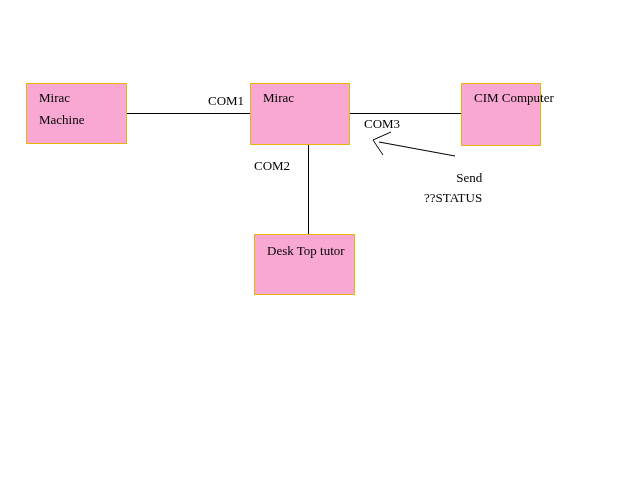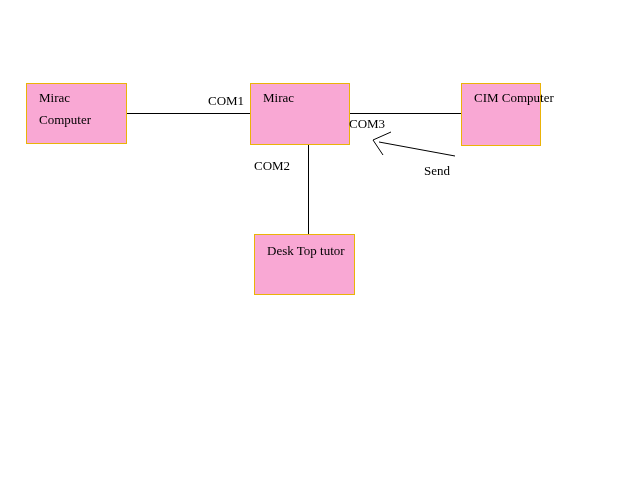--- a/index.html
+++ b/index.html
@@ -47,46 +47,46 @@
   #connector-com3 { left: 350px; top: 113px; width: 111px; }
   #connector-com2 { left: 308px; top: 145px; height: 89px; }
 
   .port-label {
     position: absolute;
     white-space: nowrap;
     line-height: 1;
   }
   #label-com1 { left: 208px; top: 94px; }
   #label-com2 { left: 254px; top: 159px; }
-  #label-com3 { left: 349px; top: 117px; }
+  #label-com3 { left: 364px; top: 117px; }
 
   #annotation {
     position: absolute;
     left: 424px;
-    top: 161px;
+    top: 168px;
     line-height: 19.5px;
     white-space: nowrap;
     text-align: right;
   }
   #arrow {
     position: absolute;
     left: 368px;
     top: 126px;
     width: 92px;
     height: 34px;
   }
 </style>
 </head>
 <body>
 
 <div id="canvas">
 
   <div class="node" id="node-mirac-machine">
     <div class="nline">Mirac</div>
-    <div class="nline">Computer</div>
+    <div class="nline">Machine</div>
   </div>
 
   <div class="node" id="node-mirac-computer">
     <div class="nline">Mirac</div>
   </div>
 
   <div class="node" id="node-cim-computer">
     <div class="nline">CIM Computer</div>
   </div>
 
@@ -103,15 +103,16 @@
   <div class="port-label" id="label-com3">COM3</div>
 
   <svg id="arrow" viewBox="0 0 92 34" xmlns="http://www.w3.org/2000/svg">
     <path d="M87,30 L11,16" stroke="#000000" stroke-width="1" fill="none"></path>
     <path d="M23,6 L5,14" stroke="#000000" stroke-width="1" fill="none"></path>
     <path d="M5,14 L15,29" stroke="#000000" stroke-width="1" fill="none"></path>
   </svg>
 
   <div id="annotation">
     <div>Send</div>
+    <div>??STATUS</div>
   </div>
 
 </div>
 
 </body></html>

